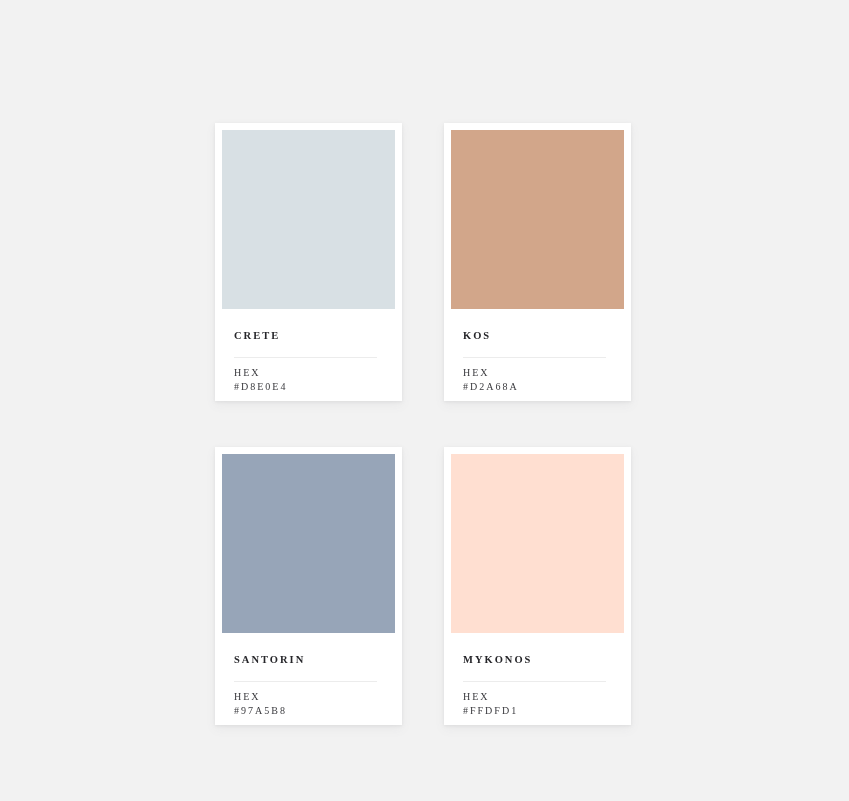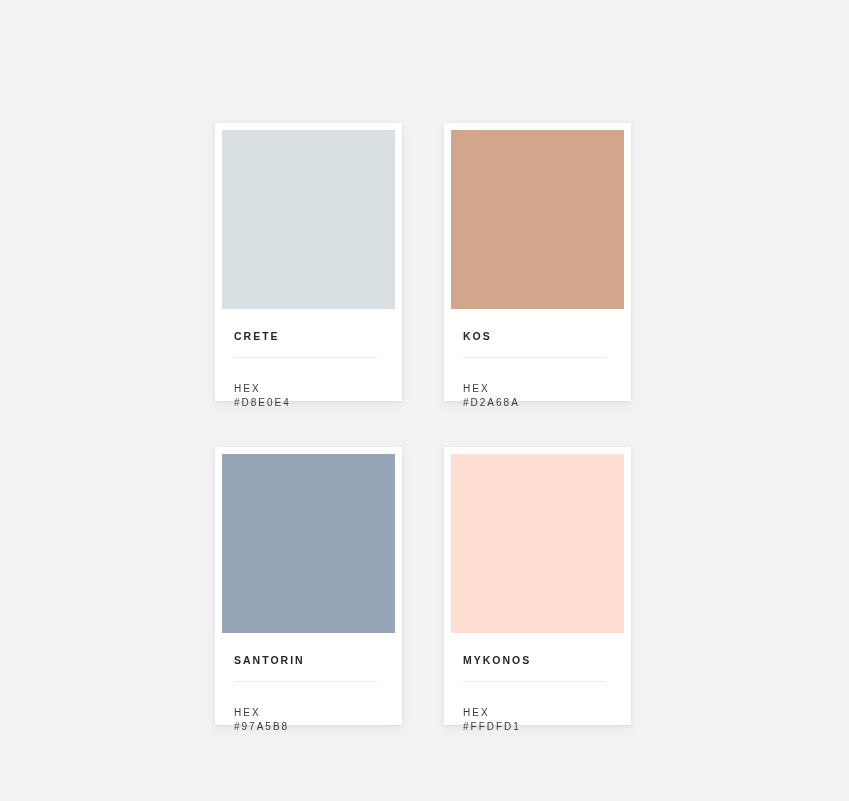--- a/index.html
+++ b/index.html
@@ -12,20 +12,21 @@
     background: #f2f2f2;
     font-family: "Liberation Sans", sans-serif;
     overflow: hidden;
   }
 
   .palette-board {
     position: relative;
     width: 806px;
     height: 801px;
     box-sizing: border-box;
+    font-family: Liberation Serif, serif;
   }
 
   .card-grid {
     position: absolute;
     left: 215px;
     top: 123px;
     width: 416px;
     display: grid;
     grid-template-columns: 187px 187px;
     grid-template-rows: 278px 278px;
@@ -65,21 +66,21 @@
   }
 
   .divider {
     height: 1px;
     background: #ececec;
     margin-top: 15px;
     margin-right: 6px;
   }
 
   .hex-block {
-    margin-top: 24px;
+    margin-top: 8px;
   }
 
   .hex-label,
   .hex-value {
     font-size: 10px;
     letter-spacing: 2.0px;
     color: #3a3a3e;
     line-height: 1.45;
     white-space: nowrap;
   }

